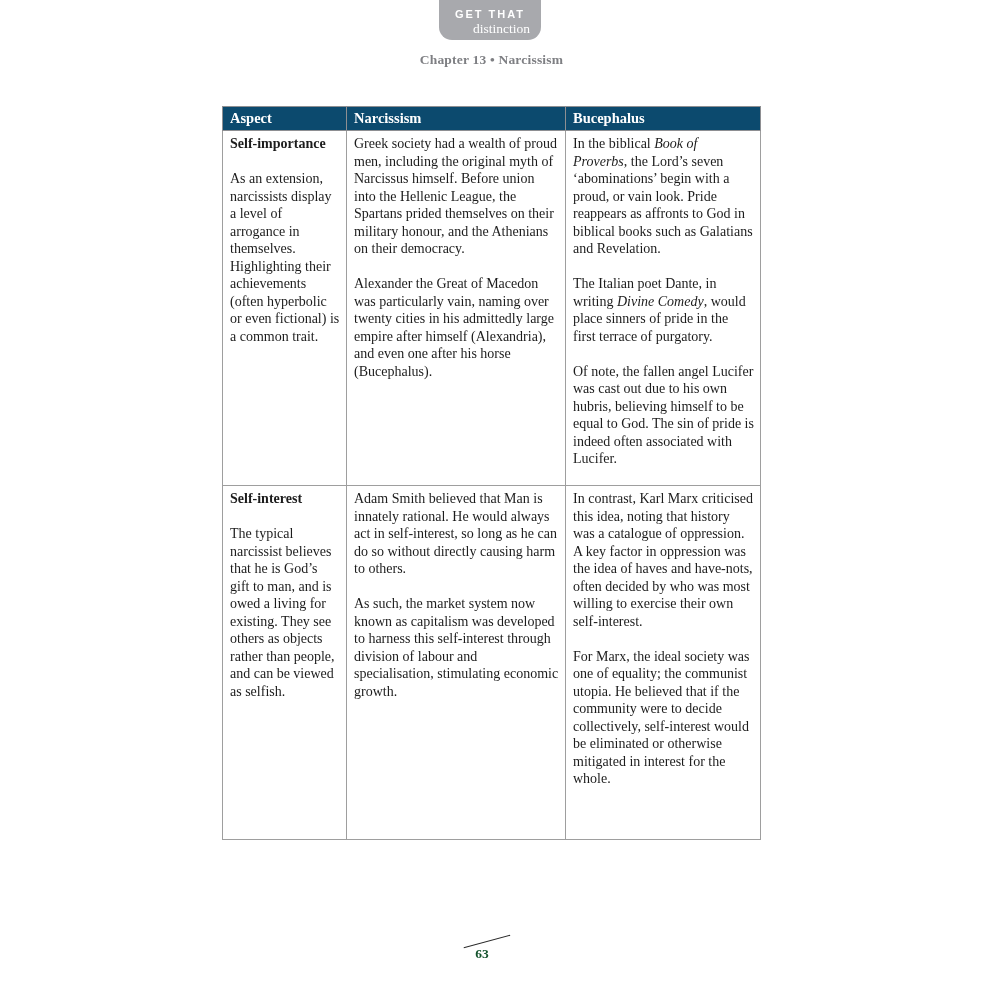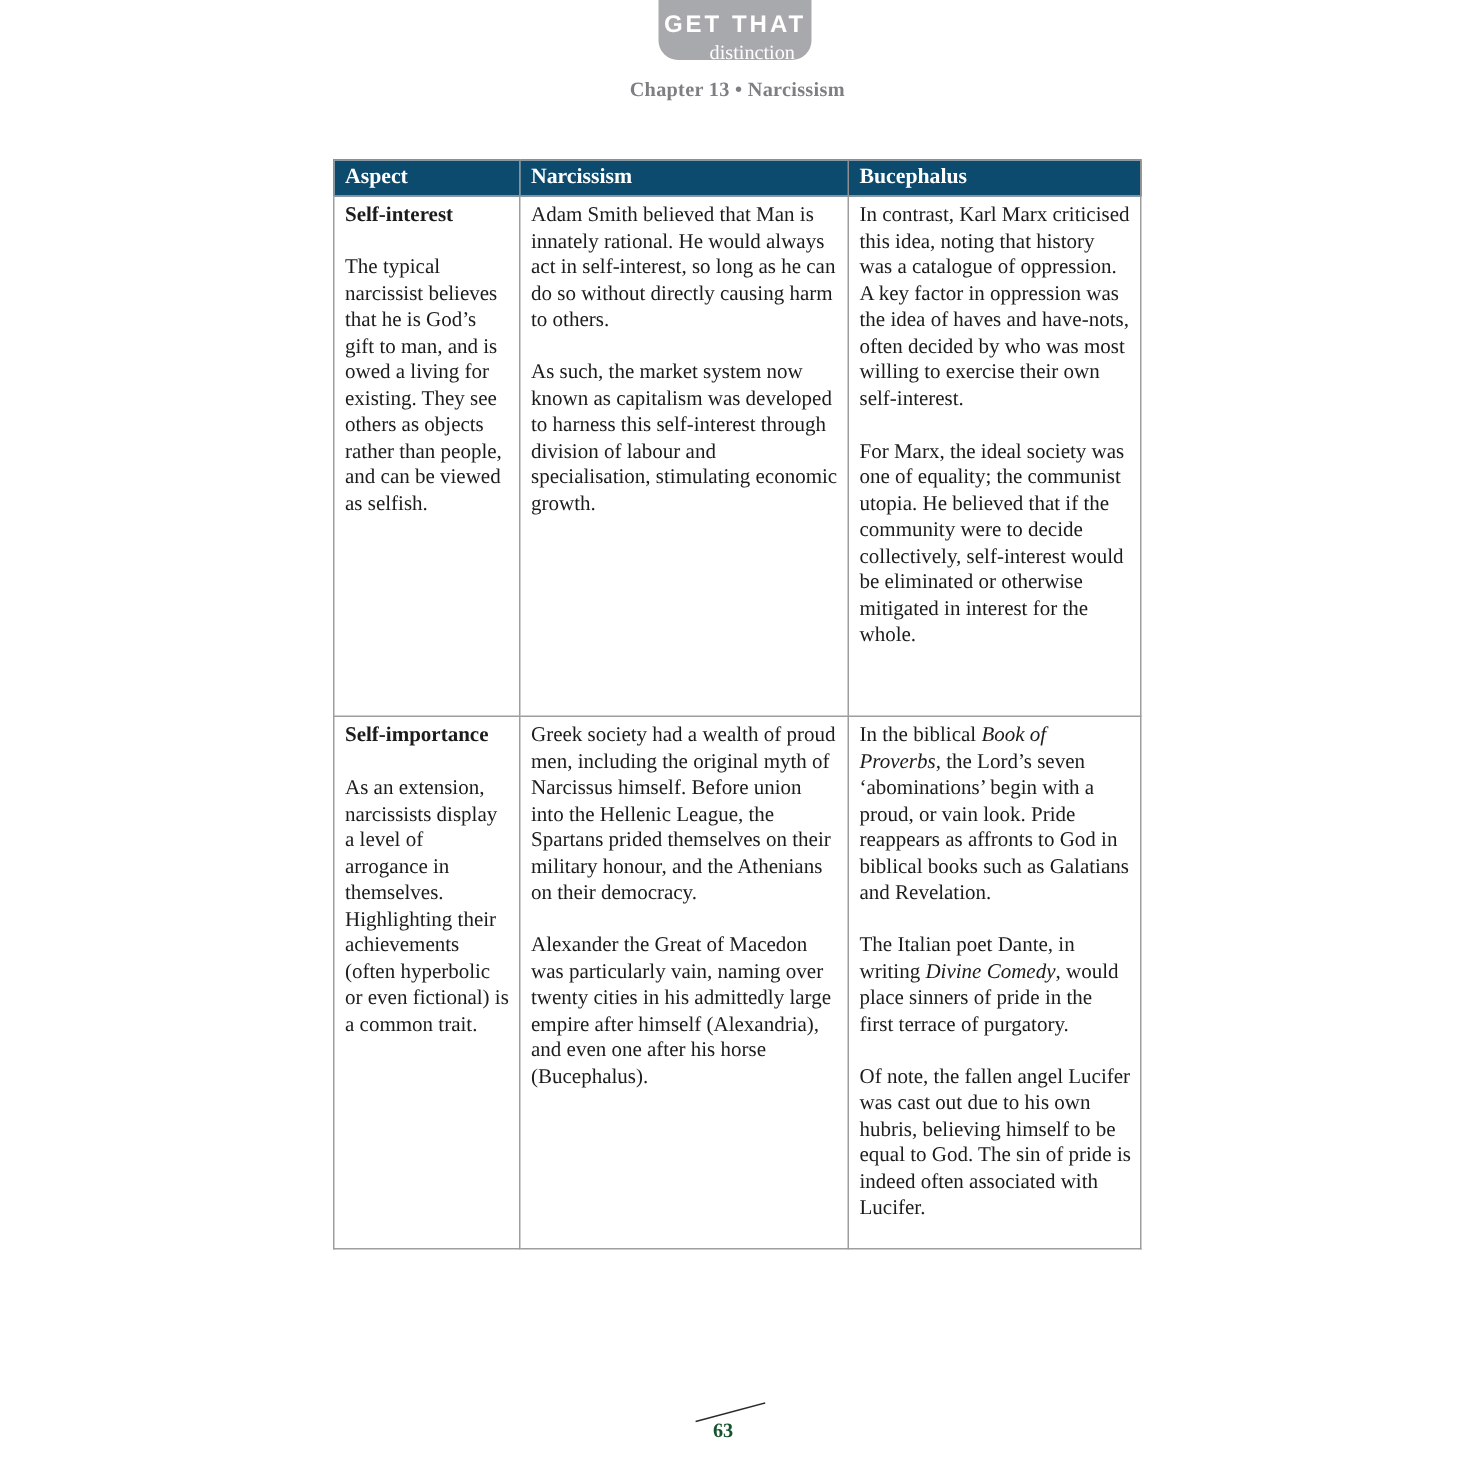--- a/index.html
+++ b/index.html
@@ -22,21 +22,21 @@
     width: 102px; height: 40px;
     background: #a8a9ad;
     border-radius: 0 0 13px 13px;
     text-align: center;
     color: #ffffff;
   }
   .badge-line1 {
     margin-top: 8px;
     font-family: "Liberation Sans", sans-serif;
     font-weight: bold;
-    font-size: 16px;
+    font-size: 11px;
     letter-spacing: 2px;
   }
   .badge-line2 {
     font-size: 13.5px;
     margin-top: 1px;
     padding-left: 23px;
   }
 
   
   .chapter {
@@ -119,46 +119,46 @@
     <thead>
       <tr>
         <th>Aspect</th>
         <th>Narcissism</th>
         <th>Bucephalus</th>
       </tr>
     </thead>
     <tbody id="table-body">
         <tr>
           <td>
-            <p><b>Self-interest</b></p>
-            <p>The typical narcissist believes that he is God’s gift to man, and is owed a living for existing. They see others as objects rather than people, and can be viewed as selfish.</p>
-          </td>
-          <td>
-            <p>Adam Smith believed that Man is innately rational. He would always act in self-interest, so long as he can do so without directly causing harm to others.</p>
-            <p>As such, the market system now known as capitalism was developed to harness this self-interest through division of labour and specialisation, stimulating economic growth.</p>
-          </td>
-          <td>
-            <p>In contrast, Karl Marx criticised this idea, noting that history was a catalogue of oppression. A key factor in oppression was the idea of haves and have-nots, often decided by who was most willing to exercise their own self-interest.</p>
-            <p>For Marx, the ideal society was one of equality; the communist utopia. He believed that if the community were to decide collectively, self-interest would be eliminated or otherwise mitigated in interest for the whole.</p>
-          </td>
-        </tr>
-        <tr>
-          <td>
             <p><b>Self-importance</b></p>
             <p>As an extension, narcissists display a level of arrogance in themselves. Highlighting their achievements (often hyperbolic or even fictional) is a common trait.</p>
           </td>
           <td>
             <p>Greek society had a wealth of proud men, including the original myth of Narcissus himself. Before union into the Hellenic League, the Spartans prided themselves on their military honour, and the Athenians on their democracy.</p>
             <p>Alexander the Great of Macedon was particularly vain, naming over twenty cities in his admittedly large empire after himself (Alexandria), and even one after his horse (Bucephalus).</p>
           </td>
           <td>
             <p>In the biblical <i>Book of Proverbs</i>, the Lord’s seven ‘abominations’ begin with a proud, or vain look. Pride reappears as affronts to God in biblical books such as Galatians and Revelation.</p>
             <p>The Italian poet Dante, in writing <i>Divine Comedy</i>, would place sinners of pride in the first terrace of purgatory.</p>
             <p>Of note, the fallen angel Lucifer was cast out due to his own hubris, believing himself to be equal to God. The sin of pride is indeed often associated with Lucifer.</p>
           </td>
         </tr>
+        <tr>
+          <td>
+            <p><b>Self-interest</b></p>
+            <p>The typical narcissist believes that he is God’s gift to man, and is owed a living for existing. They see others as objects rather than people, and can be viewed as selfish.</p>
+          </td>
+          <td>
+            <p>Adam Smith believed that Man is innately rational. He would always act in self-interest, so long as he can do so without directly causing harm to others.</p>
+            <p>As such, the market system now known as capitalism was developed to harness this self-interest through division of labour and specialisation, stimulating economic growth.</p>
+          </td>
+          <td>
+            <p>In contrast, Karl Marx criticised this idea, noting that history was a catalogue of oppression. A key factor in oppression was the idea of haves and have-nots, often decided by who was most willing to exercise their own self-interest.</p>
+            <p>For Marx, the ideal society was one of equality; the communist utopia. He believed that if the community were to decide collectively, self-interest would be eliminated or otherwise mitigated in interest for the whole.</p>
+          </td>
+        </tr>
       </tbody>
   </table>
 
   <div class="slash"></div>
   <div class="pagenum">63</div>
 
 </div>
 
 </body></html>

